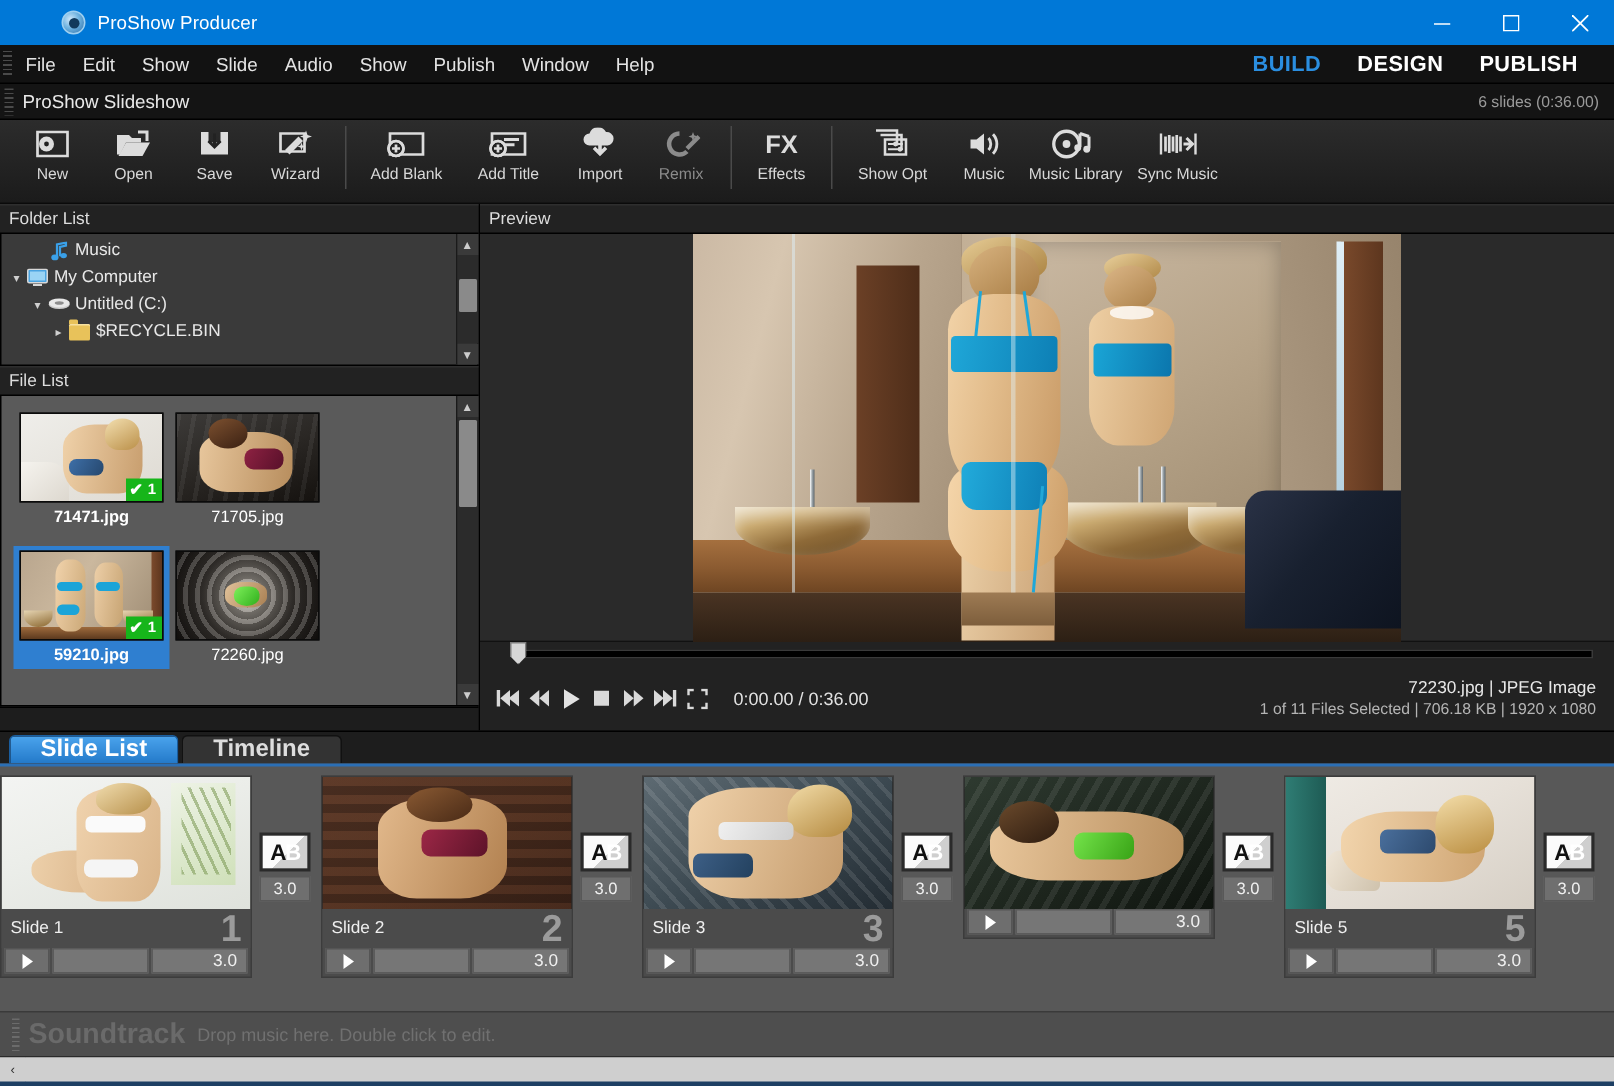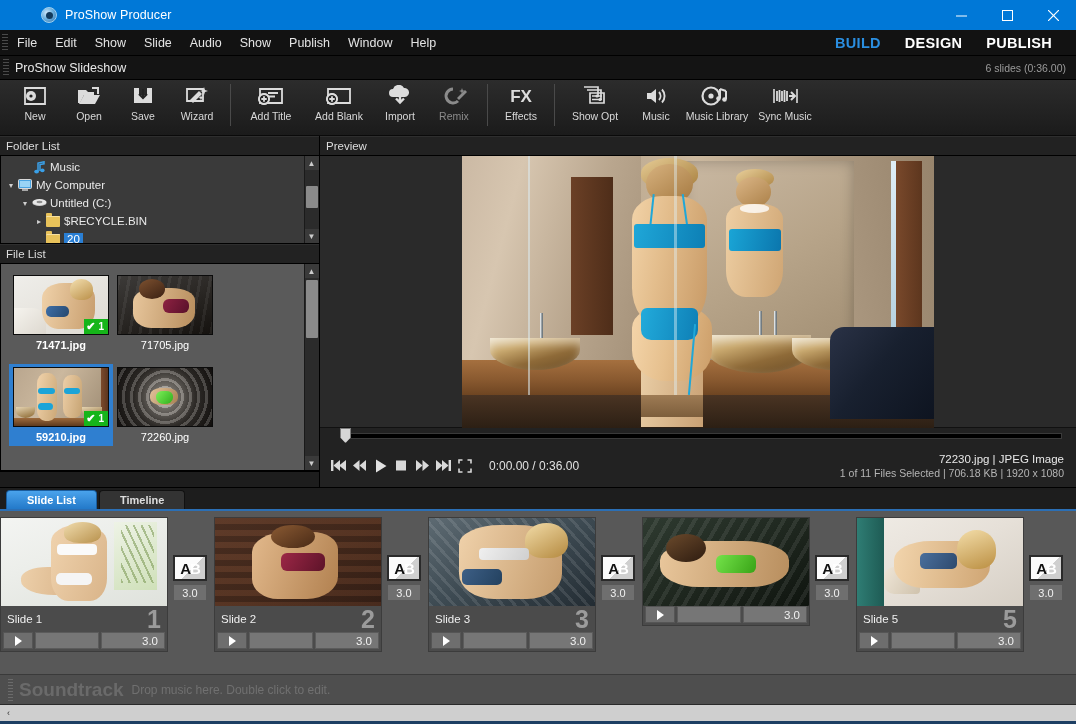--- a/index.html
+++ b/index.html
@@ -232,21 +232,21 @@
   .tbtn svg { display: block; }
   .ttime { color: #e2e2e2; font-size: 12px; margin-left: 14px; }
   .pv-meta { margin-left: auto; text-align: right; padding-right: 4px; }
   .pv-meta .l1 { color: #e8e8e8; font-size: 11.5px; }
   .pv-meta .l2 { color: #b5b5b5; font-size: 10.5px; margin-top: 2px; }
 
   
   .tabbar { height: 22px; flex: 0 0 22px; background: #1d1d1d; display: flex; align-items: flex-end;
             padding-left: 6px; border-top: 1px solid #000; }
   .tab { height: 19px; padding: 0 20px; display: flex; align-items: center;
-         font-size: 11px; color: #ddd; background: #333;
+         font-size: 16px; color: #ddd; background: #333;
          border: 1px solid #111; border-bottom: none; border-radius: 4px 4px 0 0;
          margin-right: 2px; font-weight: bold; margin-top: 20px; }
   .tab.active { background: #2f8fe0; color: #fff;
                 background: linear-gradient(to bottom,#4aa3ec,#2379c9); border-color:#1a5d9e; }
 
   
   .slidearea { height: 165px; flex: 0 0 165px; background: #585858;
                display: flex; align-items: flex-start; padding: 6px 0 0 0;
                border-top: 2px solid #2b6fb5; overflow: hidden; }
   .slide { width: 168px; flex: 0 0 168px; background: #4b4b4b; margin-left: 2px;
@@ -498,36 +498,36 @@
       <path d="M17 10l.7 2 2 .7-2 .7-.7 2-.7-2-2-.7 2-.7z" fill="#dcdcdc"></path>
     </svg>
     <div class="lbl">Wizard</div>
   </div>
 
   <div class="tsep"></div>
 
   <div class="tool wide">
     <svg width="30" height="22" viewBox="0 0 30 22" fill="none" stroke="#dcdcdc" stroke-width="1.8">
       <path d="M4 4h22v14H4z"></path>
+        <circle cx="8" cy="14" r="5" fill="#222"></circle>
+      <circle cx="8" cy="14" r="5"></circle>
+        <path d="M8 11.3v5.4M5.3 14h5.4"></path>
+    </svg>
+    <div class="lbl">Add Blank</div>
+  </div>
+
+  <div class="tool wide">
+    <svg width="30" height="22" viewBox="0 0 30 22" fill="none" stroke="#dcdcdc" stroke-width="1.8">
+      <path d="M4 4h22v14H4z"></path>
         <path d="M12 8h10M12 11.5h7" stroke-width="2"></path>
       <circle cx="8" cy="14" r="5" fill="#222"></circle>
         <circle cx="8" cy="14" r="5"></circle>
       <path d="M8 11.3v5.4M5.3 14h5.4"></path>
     </svg>
     <div class="lbl">Add Title</div>
-  </div>
-
-  <div class="tool wide">
-    <svg width="30" height="22" viewBox="0 0 30 22" fill="none" stroke="#dcdcdc" stroke-width="1.8">
-      <path d="M4 4h22v14H4z"></path>
-        <circle cx="8" cy="14" r="5" fill="#222"></circle>
-      <circle cx="8" cy="14" r="5"></circle>
-        <path d="M8 11.3v5.4M5.3 14h5.4"></path>
-    </svg>
-    <div class="lbl">Add Blank</div>
   </div>
 
   <div class="tool">
     <svg width="26" height="22" viewBox="0 0 26 22">
       <path d="M6 12a4 4 0 010-8 6 6 0 0111-1 4.5 4.5 0 011 9H6z" fill="#dcdcdc"></path>
       <path d="M13 9v8M9 13.5l4 4 4-4" fill="none" stroke="#dcdcdc" stroke-width="2.4"></path>
     </svg>
     <div class="lbl">Import</div>
   </div>
 
@@ -641,27 +641,20 @@
         </div>
 
         <div class="trow" style="padding-left:32px">
           <span class="arrow">▸</span>
           <span class="ticon">
               <span class="folder-ico"></span>
             </span>
           <span class="tlabel">$RECYCLE.BIN</span>
         </div>
 
-        <div class="trow sel" style="padding-left:32px">
-          <span class="arrow"></span>
-          <span class="ticon">
-              <span class="folder-ico"></span>
-            </span>
-          <span class="tlabel">20</span>
-        </div>
 
       </div>
       <div class="vscroll">
         <div class="vs-btn">▲</div>
         <div class="vs-track">
           <div class="vs-thumb" style="top:16px;height:22px"></div>
         </div>
         <div class="vs-btn">▼</div>
       </div>
     </div>

